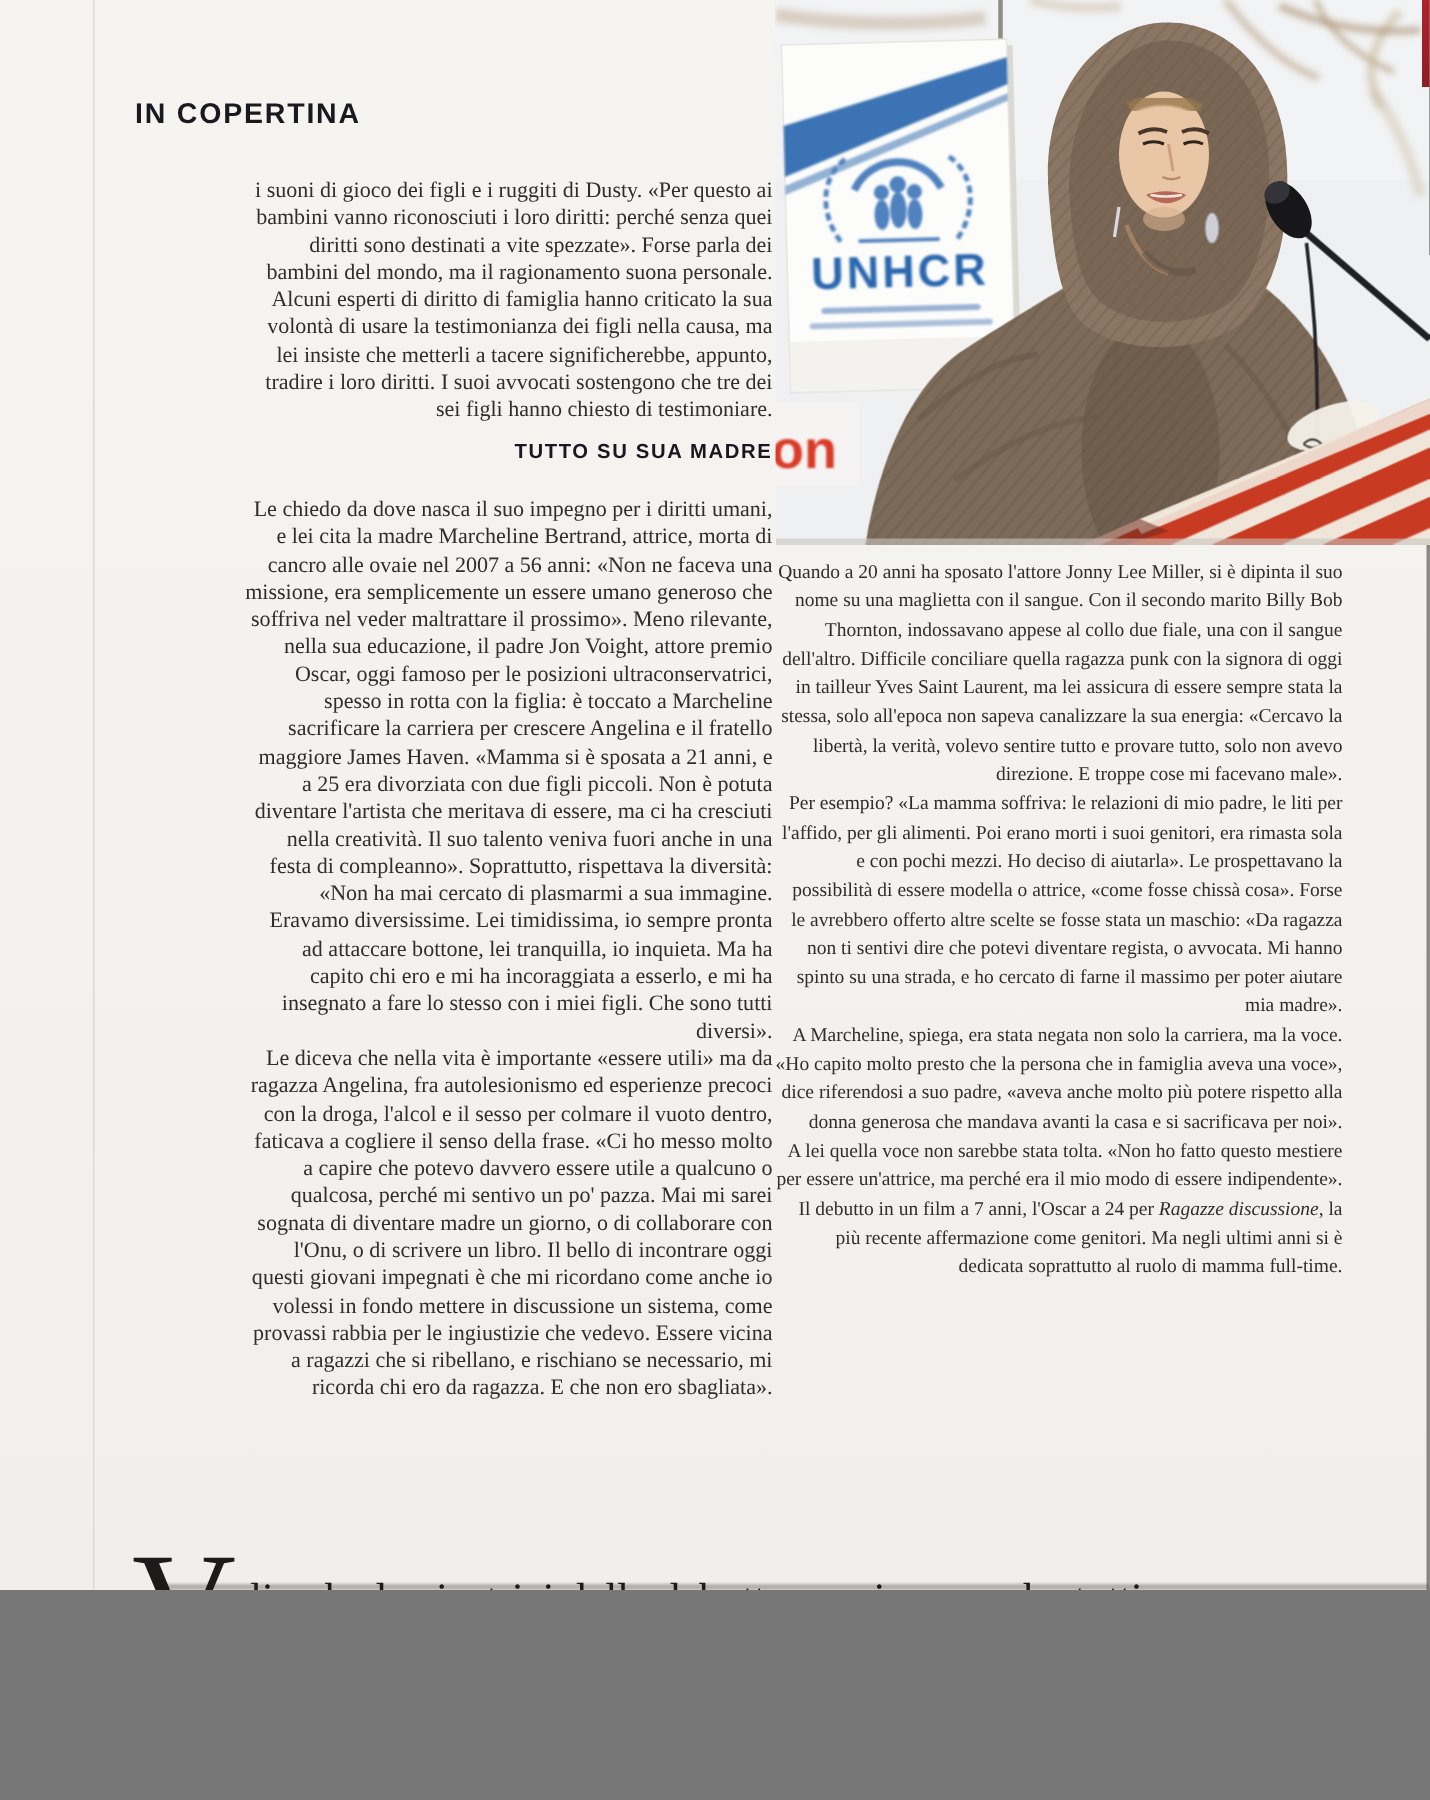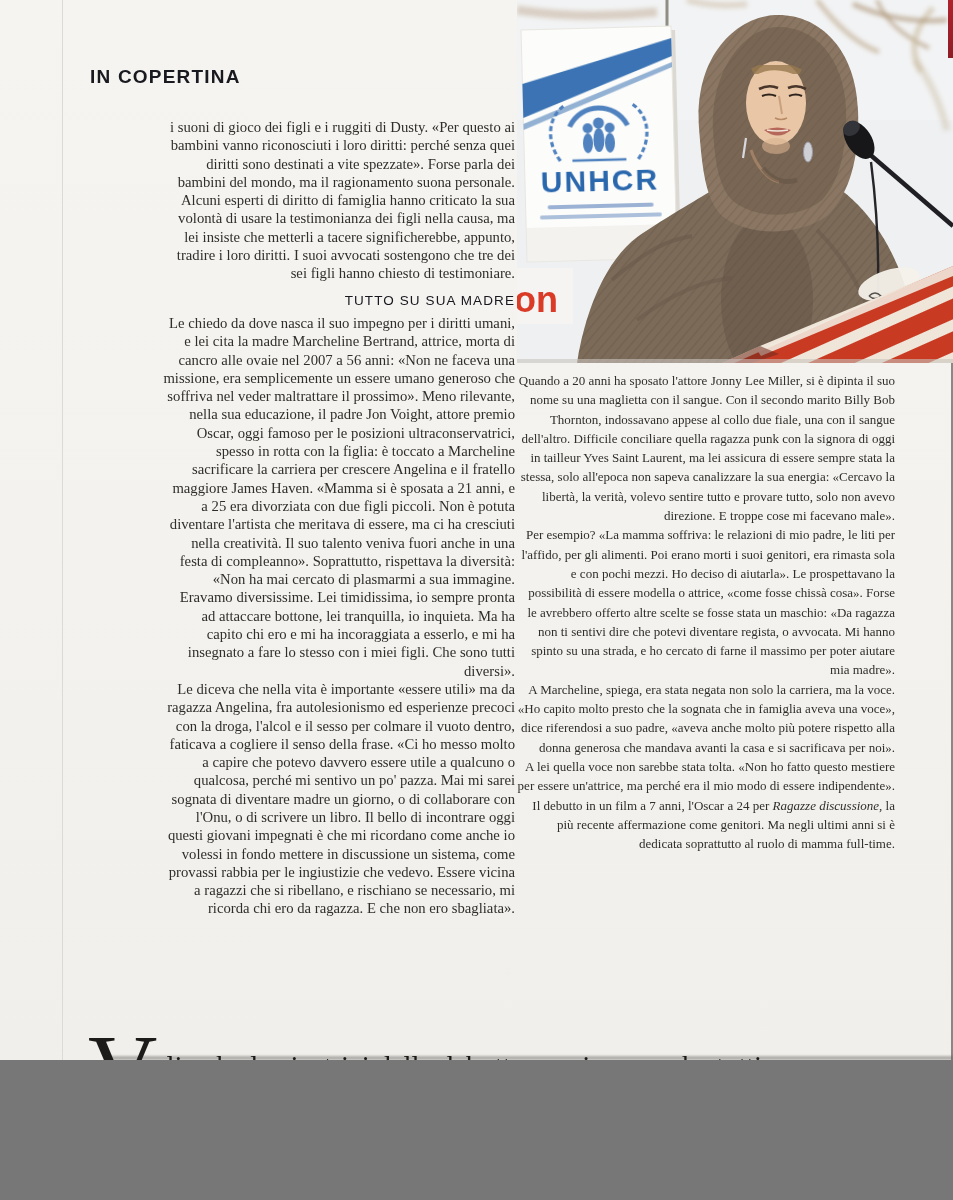--- a/index.html
+++ b/index.html
@@ -16,22 +16,22 @@
     position:absolute;left:90px;top:66px;
     font-family:"Liberation Sans", sans-serif;font-weight:bold;
     font-size:19px;letter-spacing:1.2px;color:#191920;
   }
   .photo{position:absolute;left:517px;top:0;width:436px;height:363px;}
   .photo svg{display:block;}
   .col{position:absolute;text-align:right;}
   .col p{margin:0;}
   .col-left{left:163px;top:118px;width:352px;font-size:14.7px;line-height:18.3px;}
   .col-left h2{
-    font-family:"Liberation Sans", sans-serif;font-size:13.5px;font-weight:normal;
-    letter-spacing:1.1px;color:#17171d;margin:9px 0 4px 0;
+    font-family:"Liberation Sans", sans-serif;font-size:13.5px;font-weight:bold;
+    letter-spacing:1.1px;color:#17171d;margin:9px 0 21px 0;
   }
   .col-right{left:517px;top:371px;width:378px;font-size:13px;line-height:19.3px;}
   .pullquote{
     position:absolute;left:88px;top:1048px;width:800px;
     font-size:29px;line-height:37px;color:#1c1b19;letter-spacing:-0.2px;
   }
   .dropcap{position:absolute;left:0;top:-27px;font-size:96px;line-height:1;font-weight:normal;color:#1c1b19;}
   .pq-line1{padding-left:50px;white-space:nowrap;}
   .pq-line2{white-space:nowrap;}
   .red-tag{position:absolute;left:88px;top:1122px;width:64px;height:21px;background:#ce1340;}
@@ -180,21 +180,21 @@
   <div class="col col-left">
     <p>i suoni di gioco dei figli e i ruggiti di Dusty. «Per questo ai bambini vanno riconosciuti i loro diritti: perché senza quei diritti sono destinati a vite spezzate». Forse parla dei bambini del mondo, ma il ragionamento suona personale. Alcuni esperti di diritto di famiglia hanno criticato la sua volontà di usare la testimonianza dei figli nella causa, ma lei insiste che metterli a tacere significherebbe, appunto, tradire i loro diritti. I suoi avvocati sostengono che tre dei sei figli hanno chiesto di testimoniare.</p>
     <h2>TUTTO SU SUA MADRE</h2>
     <p>Le chiedo da dove nasca il suo impegno per i diritti umani, e lei cita la madre Marcheline Bertrand, attrice, morta di cancro alle ovaie nel 2007 a 56 anni: «Non ne faceva una missione, era semplicemente un essere umano generoso che soffriva nel veder maltrattare il prossimo». Meno rilevante, nella sua educazione, il padre Jon Voight, attore premio Oscar, oggi famoso per le posizioni ultraconservatrici, spesso in rotta con la figlia: è toccato a Marcheline sacrificare la carriera per crescere Angelina e il fratello maggiore James Haven. «Mamma si è sposata a 21 anni, e a 25 era divorziata con due figli piccoli. Non è potuta diventare l'artista che meritava di essere, ma ci ha cresciuti nella creatività. Il suo talento veniva fuori anche in una festa di compleanno». Soprattutto, rispettava la diversità: «Non ha mai cercato di plasmarmi a sua immagine. Eravamo diversissime. Lei timidissima, io sempre pronta ad attaccare bottone, lei tranquilla, io inquieta. Ma ha capito chi ero e mi ha incoraggiata a esserlo, e mi ha insegnato a fare lo stesso con i miei figli. Che sono tutti diversi».</p>
     <p>Le diceva che nella vita è importante «essere utili» ma da ragazza Angelina, fra autolesionismo ed esperienze precoci con la droga, l'alcol e il sesso per colmare il vuoto dentro, faticava a cogliere il senso della frase. «Ci ho messo molto a capire che potevo davvero essere utile a qualcuno o qualcosa, perché mi sentivo un po' pazza. Mai mi sarei sognata di diventare madre un giorno, o di collaborare con l'Onu, o di scrivere un libro. Il bello di incontrare oggi questi giovani impegnati è che mi ricordano come anche io volessi in fondo mettere in discussione un sistema, come provassi rabbia per le ingiustizie che vedevo. Essere vicina a ragazzi che si ribellano, e rischiano se necessario, mi ricorda chi ero da ragazza. E che non ero sbagliata».</p>
   </div>
 
   <div class="col col-right">
     <p>Quando a 20 anni ha sposato l'attore Jonny Lee Miller, si è dipinta il suo nome su una maglietta con il sangue. Con il secondo marito Billy Bob Thornton, indossavano appese al collo due fiale, una con il sangue dell'altro. Difficile conciliare quella ragazza punk con la signora di oggi in tailleur Yves Saint Laurent, ma lei assicura di essere sempre stata la stessa, solo all'epoca non sapeva canalizzare la sua energia: «Cercavo la libertà, la verità, volevo sentire tutto e provare tutto, solo non avevo direzione. E troppe cose mi facevano male».</p>
     <p>Per esempio? «La mamma soffriva: le relazioni di mio padre, le liti per l'affido, per gli alimenti. Poi erano morti i suoi genitori, era rimasta sola e con pochi mezzi. Ho deciso di aiutarla». Le prospettavano la possibilità di essere modella o attrice, «come fosse chissà cosa». Forse le avrebbero offerto altre scelte se fosse stata un maschio: «Da ragazza non ti sentivi dire che potevi diventare regista, o avvocata. Mi hanno spinto su una strada, e ho cercato di farne il massimo per poter aiutare mia madre».</p>
-    <p>A Marcheline, spiega, era stata negata non solo la carriera, ma la voce. «Ho capito molto presto che la sognata che in famiglia aveva una voce», dice riferendosi a suo padre, «aveva anche molto più potere rispetto alla donna generosa che mandava avanti la casa e si sacrificava per noi».</p>
+    <p>A Marcheline, spiega, era stata negata non solo la carriera, ma la voce. «Ho capito molto presto che la persona che in famiglia aveva una voce», dice riferendosi a suo padre, «aveva anche molto più potere rispetto alla donna generosa che mandava avanti la casa e si sacrificava per noi».</p>
     <p><span>A lei quella voce non sarebbe stata tolta. «Non ho fatto questo mestiere per essere un'attrice, ma perché era il mio modo di essere indipendente». Il debutto in un film a 7 anni, l'Oscar a 24 per </span><em>Ragazze discussione</em><span>, la più recente affermazione come genitori. Ma negli ultimi anni si è dedicata soprattutto al ruolo di mamma full-time.</span></p>
   </div>
 
   <div class="pullquote">
     <span class="dropcap">V</span>
     <div class="pq-line1">oglio che le cicatrici della debutto guariscano, che tutti</div>
     <div class="pq-line2">possiamo voltare pagina, compreso il padre dei miei fosse</div>
   </div>
 
   <div class="red-tag"></div>

